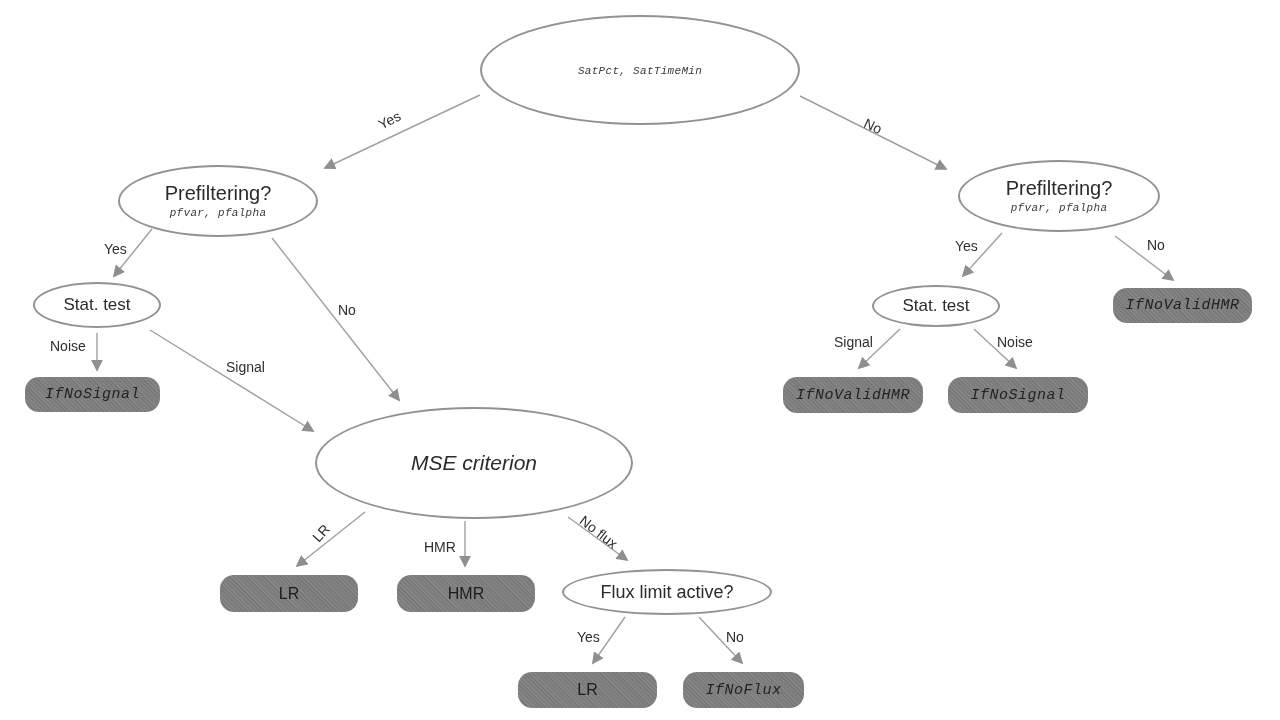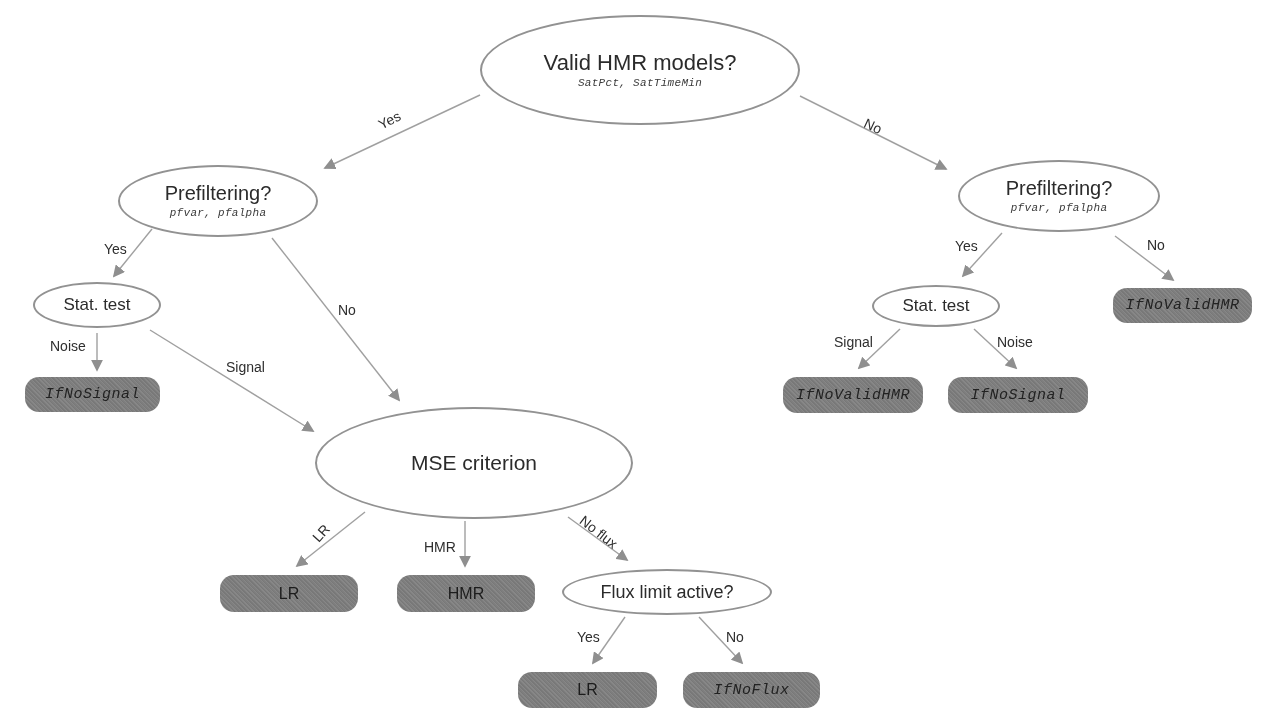--- a/index.html
+++ b/index.html
@@ -57,21 +57,20 @@
       <line x1="625" y1="617" x2="593" y2="663" marker-end="url(#arrow)"></line>
       <line x1="699" y1="617" x2="742" y2="663" marker-end="url(#arrow)"></line>
       <line x1="1002" y1="233" x2="963" y2="276" marker-end="url(#arrow)"></line>
       <line x1="1115" y1="236" x2="1173" y2="280" marker-end="url(#arrow)"></line>
       <line x1="900" y1="329" x2="859" y2="368" marker-end="url(#arrow)"></line>
       <line x1="974" y1="329" x2="1016" y2="368" marker-end="url(#arrow)"></line>
     </g>
   </svg>
 
   <div class="ellipse" style="left:480px;top:15px;width:320px;height:110px;">
-    <div class="etitle" style="font-size:22px;">Valid HMR models?</div>
     <div class="esub">SatPct, SatTimeMin</div>
   </div>
 
   <div class="ellipse" style="left:118px;top:165px;width:200px;height:72px;">
     <div class="etitle" style="font-size:20px;">Prefiltering?</div>
     <div class="esub">pfvar, pfalpha</div>
   </div>
 
   <div class="ellipse" style="left:958px;top:160px;width:202px;height:72px;">
     <div class="etitle" style="font-size:20px;">Prefiltering?</div>
@@ -80,32 +79,32 @@
 
   <div class="ellipse" style="left:33px;top:282px;width:128px;height:46px;">
     <div class="etitle" style="font-size:17px;">Stat. test</div>
   </div>
 
   <div class="ellipse" style="left:872px;top:285px;width:128px;height:42px;">
     <div class="etitle" style="font-size:17px;">Stat. test</div>
   </div>
 
   <div class="ellipse" style="left:315px;top:407px;width:318px;height:112px;">
-    <div class="etitle" style="font-size:21px;">MSE criterion</div>
+    <div class="etitle" style="font-size:21px;font-style:italic;">MSE criterion</div>
   </div>
 
   <div class="ellipse" style="left:562px;top:569px;width:210px;height:46px;">
     <div class="etitle" style="font-size:18px;">Flux limit active?</div>
   </div>
 
   <div class="gbox mono" style="left:25px;top:377px;width:135px;height:35px;">IfNoSignal</div>
   <div class="gbox" style="left:220px;top:575px;width:138px;height:37px;">LR</div>
   <div class="gbox" style="left:397px;top:575px;width:138px;height:37px;">HMR</div>
   <div class="gbox" style="left:518px;top:672px;width:139px;height:36px;">LR</div>
-  <div class="gbox mono" style="left:683px;top:672px;width:137px;height:36px;">IfNoFlux</div>
+  <div class="gbox mono" style="left:683px;top:672px;width:121px;height:36px;">IfNoFlux</div>
   <div class="gbox mono" style="left:1113px;top:288px;width:139px;height:35px;">IfNoValidHMR</div>
   <div class="gbox mono" style="left:783px;top:377px;width:140px;height:36px;">IfNoValidHMR</div>
   <div class="gbox mono" style="left:948px;top:377px;width:140px;height:36px;">IfNoSignal</div>
 
   <div class="elabel" style="left:378px;top:113px;transform:rotate(-27deg);">Yes</div>
   <div class="elabel" style="left:864px;top:119px;transform:rotate(25deg);">No</div>
   <div class="elabel" style="left:104px;top:242px;">Yes</div>
   <div class="elabel" style="left:338px;top:303px;">No</div>
   <div class="elabel" style="left:50px;top:339px;">Noise</div>
   <div class="elabel" style="left:226px;top:360px;">Signal</div>

